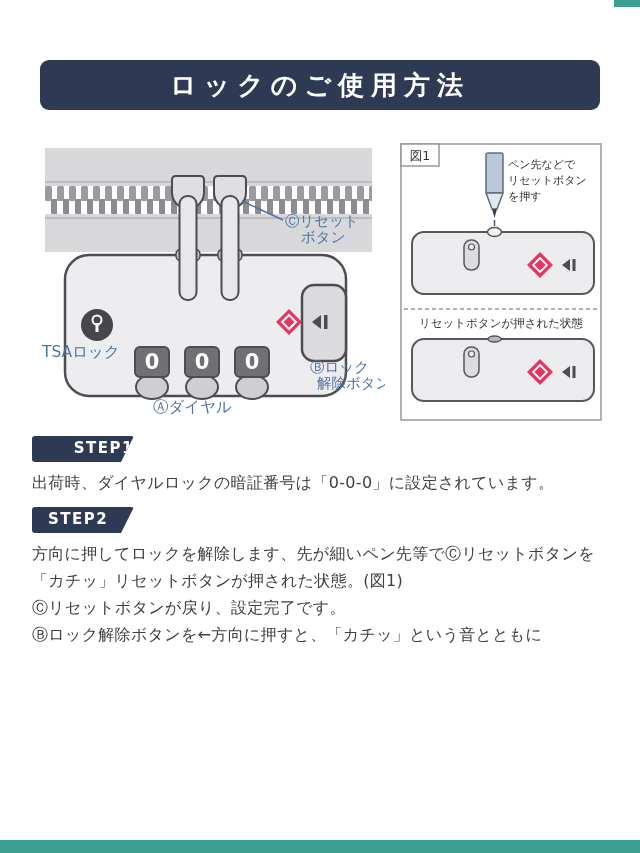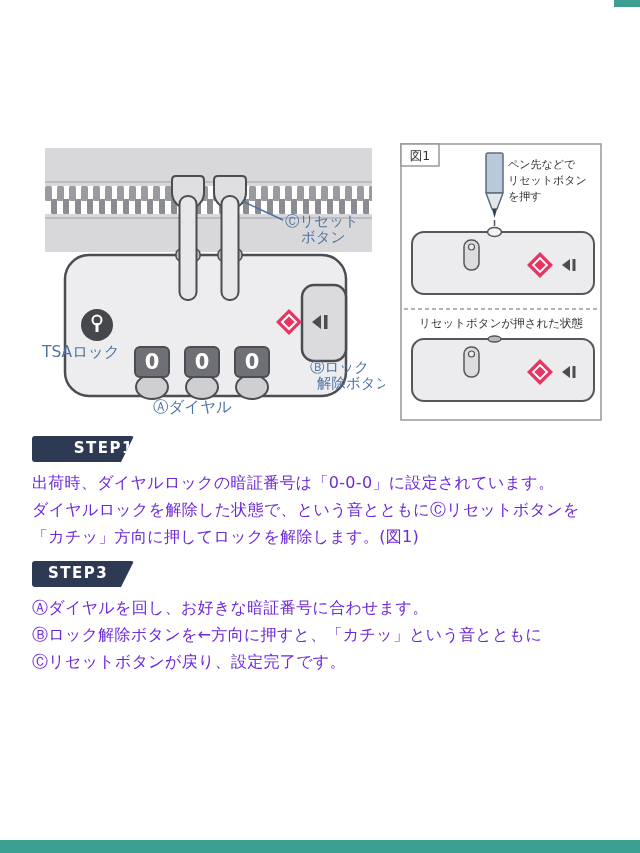--- a/index.html
+++ b/index.html
@@ -14,38 +14,41 @@
   .corner-teal{position:absolute;top:0;right:0;width:26px;height:7px;background:var(--teal);}
   .banner{position:absolute;left:40px;top:60px;width:560px;height:50px;background:var(--navy);
           border-radius:9px;display:flex;align-items:center;justify-content:center;}
   .banner span{color:#fff;font-size:26px;font-weight:bold;letter-spacing:7px;white-space:nowrap;}
   .illus{position:absolute;}
   .steps{position:absolute;left:32px;top:436px;width:582px;}
   .step-badge{display:inline-block;background:var(--navy);color:#fff;font-size:15px;font-weight:bold;
           letter-spacing:1.5px;padding:3px 0 5px 16px;width:86px;border-radius:3px;
           clip-path:polygon(0 0,100% 0,calc(100% - 13px) 100%,0 100%);margin:11px 0 7px;}
   .step-block:first-child .step-badge{margin-top:0;text-align:right;}
-  .step-line{font-size:16px;color:#6d28d9;line-height:27px;letter-spacing:0.3px;white-space:nowrap;}
+  .step-line{font-size:16px;color:#404040;line-height:27px;letter-spacing:0.3px;white-space:nowrap;}
   .bottom-bar{position:absolute;left:0;bottom:0;width:640px;height:13px;background:var(--teal);}
   svg text{font-family:"DejaVu Sans",sans-serif;}
   .lbl{fill:var(--label_blue);font-size:14.5px;}
   .lbl-lg{fill:var(--label_blue);font-size:15.5px;}
   .digit{fill:#ffffff;font-size:21px;font-weight:bold;}
   .cap{fill:#333333;font-size:11.5px;}
   .note{fill:#333333;font-size:11px;}
   .tag{fill:#333333;font-size:12.5px;}
   .diamond-outer{fill:var(--diamond_red);}
 </style>
 </head>
 <body>
 
 <div class="page">
 
   <div class="corner-teal"></div>
 
+  <div class="banner">
+    <span>ロックのご使用方法</span>
+  </div>
 
   <svg class="illus" style="left:40px;top:140px;" width="345" height="285" viewBox="0 0 345 285">
     <defs>
       <pattern id="teeth" x="5" y="46" width="12" height="28" patternUnits="userSpaceOnUse">
         <rect x="0" y="0" width="7" height="15" rx="1.5" fill="#9a9ba0"></rect>
         <rect x="6" y="13" width="7" height="15" rx="1.5" fill="#8b8c91"></rect>
       </pattern>
     </defs>
 
     <g>
@@ -156,33 +159,30 @@
   <div class="steps">
 
     <div class="step-block">
       <div class="step-badge">
         <span>STEP1</span>
       </div>
       <div class="step-line">出荷時、ダイヤルロックの暗証番号は「0-0-0」に設定されています。</div>
     </div>
 
     <div class="step-block">
-      <div class="step-line">ダイヤルロックを解除した状態で、という音とともにⒸリセットボタンを</div>
-      <div class="step-line">「カチッ」方向に押してロックを解除します。(図1)</div>
+      <div class="step-badge">
+        <span>STEP2</span>
+      </div>
+      <div class="step-line">方向に押してロックを解除します、先が細いペン先等でⒸリセットボタンを</div>
+      <div class="step-line">「カチッ」リセットボタンが押された状態。(図1)</div>
     </div>
 
-    <div class="step-block">
-      <div class="step-badge">
-        <span>STEP3</span>
-      </div>
-      <div class="step-line">Ⓐダイヤルを回し、お好きな暗証番号に合わせます。</div>
-    </div>
 
     <div class="step-block">
+      <div class="step-line">Ⓒリセットボタンが戻り、設定完了です。</div>
       <div class="step-line">Ⓑロック解除ボタンを←方向に押すと、「カチッ」という音とともに</div>
-      <div class="step-line">Ⓒリセットボタンが戻り、設定完了です。</div>
     </div>
 
   </div>
 
   <div class="bottom-bar"></div>
 
 </div>
 
 </body></html>

